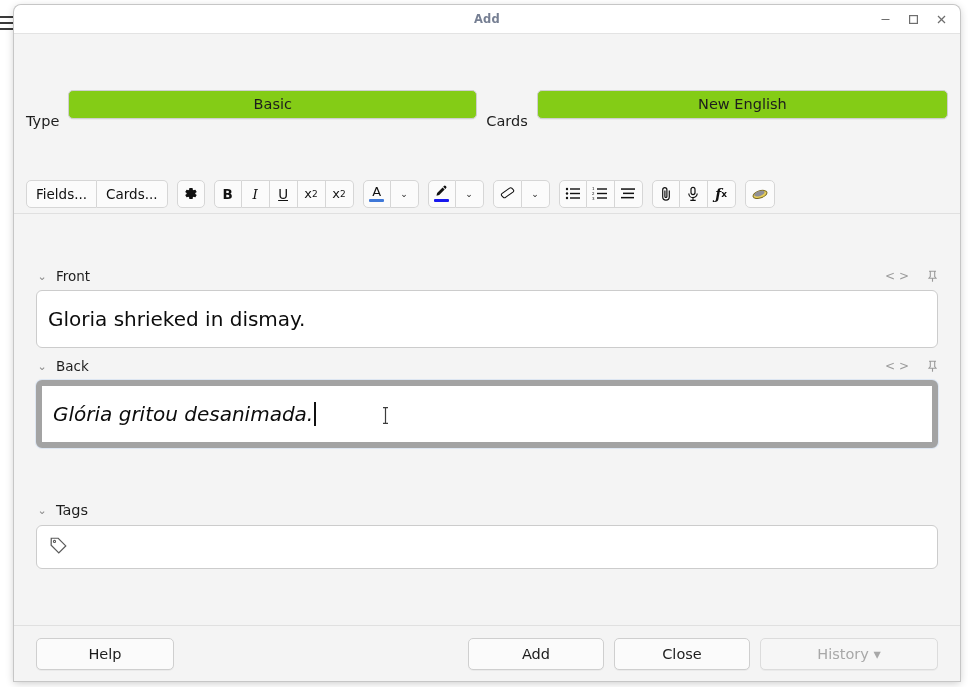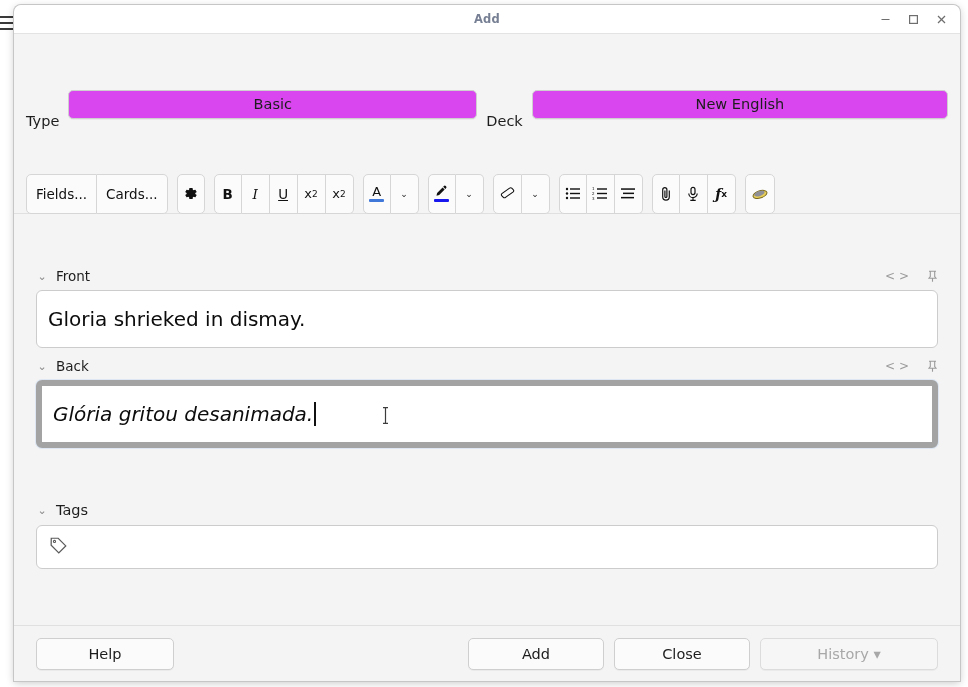--- a/index.html
+++ b/index.html
@@ -99,21 +99,21 @@
     box-sizing: border-box;
   }
   .td-label {
     font-size: 14.5px;
     color: #1d1d1d;
     white-space: nowrap;
     margin-top: 33px;
   }
   .td-button {
     height: 27px;
-    background: #d946ef;
+    background: #84cc16;
     border: 1px solid #cfcfcf;
     border-radius: 5px;
     display: flex;
     align-items: center;
     justify-content: center;
     font-size: 14.5px;
     color: #1d1d1d;
     cursor: default;
     box-shadow: 0 1px 0 rgba(0,0,0,.04);
   }
@@ -131,21 +131,21 @@
     padding: 0 12px;
     box-sizing: border-box;
   }
   .tgroup {
     display: flex;
     align-items: center;
     margin-right: 9px;
   }
   .tgroup:last-child { margin-right: 0; }
   .tbtn {
-    height: 40px;
+    height: 28px;
     min-width: 28px;
     background: #fbfbfb;
     border: 1px solid #d6d6d6;
     border-left-width: 0;
     display: flex;
     align-items: center;
     justify-content: center;
     font-size: 13.5px;
     color: #111;
     cursor: default;
@@ -339,21 +339,21 @@
             <line x1="2" y1="2" x2="9" y2="9" stroke="#6e6e6e" stroke-width="1.2"></line>
             <line x1="9" y1="2" x2="2" y2="9" stroke="#6e6e6e" stroke-width="1.2"></line>
           </svg>
       </div>
     </div>
   </div>
 
   <div id="typedeck">
     <span class="td-label">Type</span>
     <div class="td-button" id="type-button">Basic</div>
-    <span class="td-label">Deck</span>
+    <span class="td-label">Cards</span>
     <div class="td-button" id="deck-button">New English</div>
   </div>
 
   <div id="toolbar">
 
     <div class="tgroup">
       <div class="tbtn text">Fields...</div>
       <div class="tbtn text">Cards...</div>
     </div>
 

